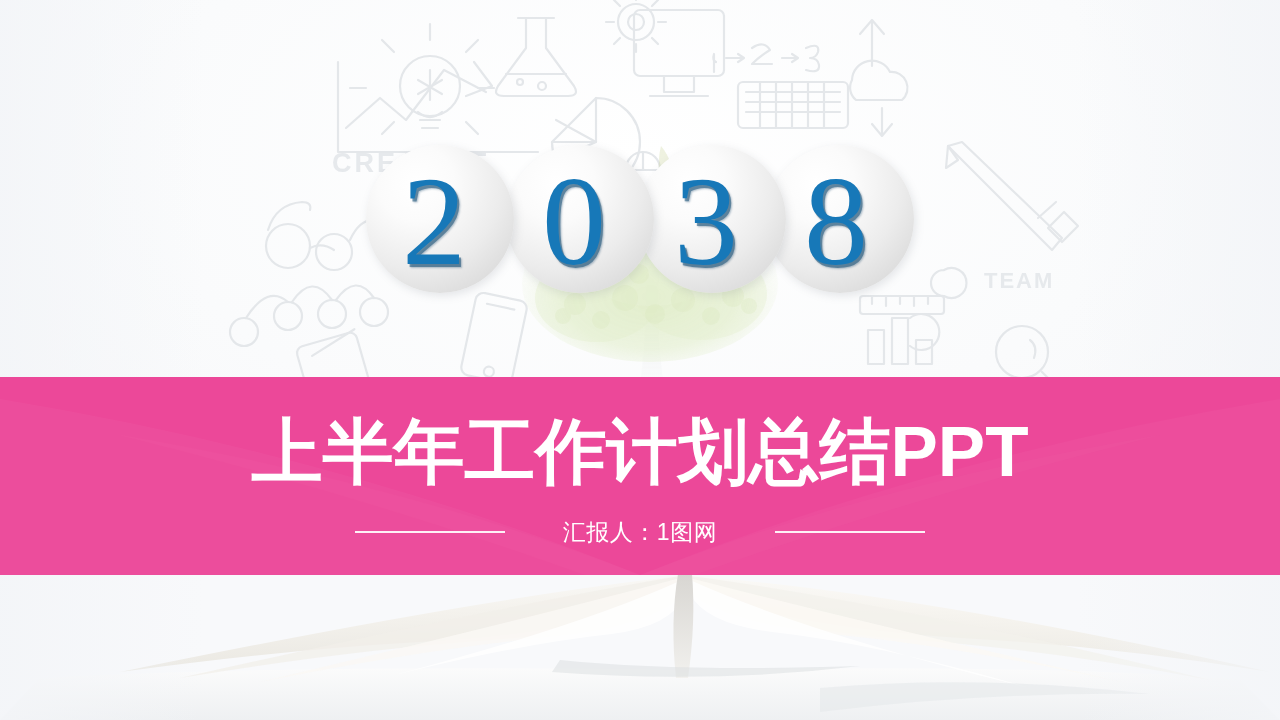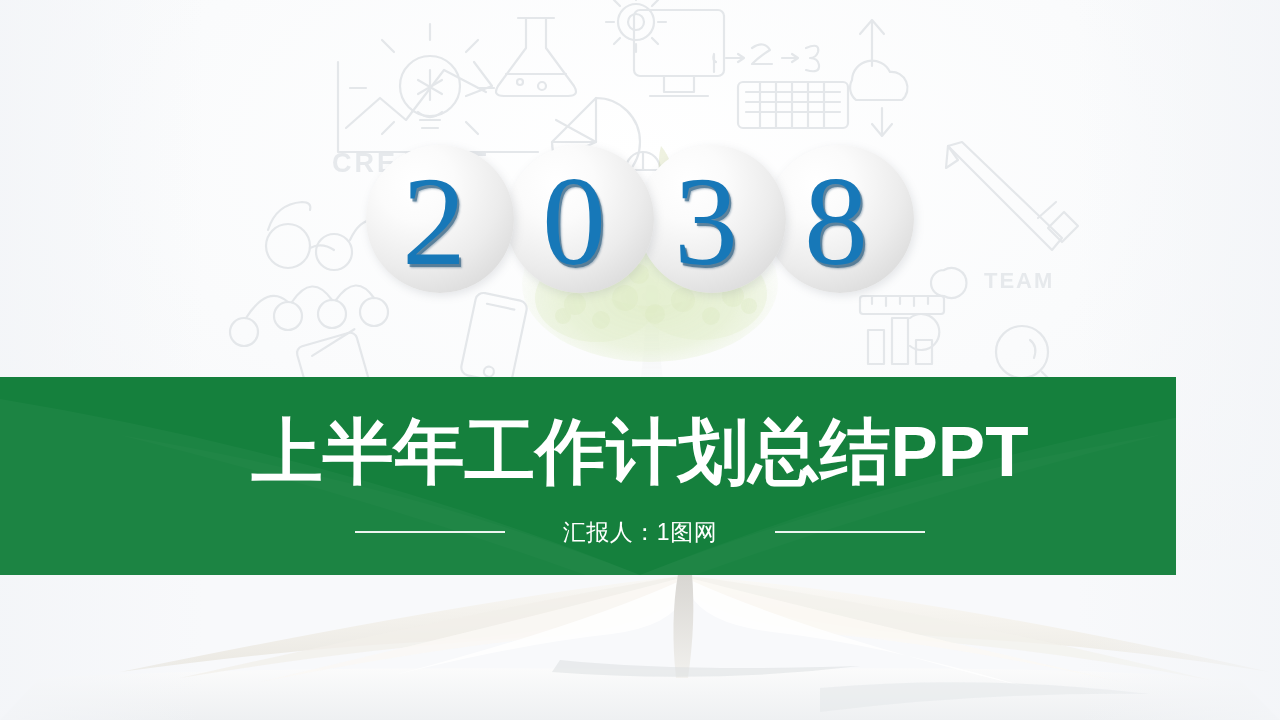--- a/index.html
+++ b/index.html
@@ -109,23 +109,23 @@
   .digit.d0 { left: 36px; }
   .digit.d1 { left: 176px; }
   .digit.d2 { left: 308px; }
   .digit.d3 { left: 438px; }
 
   
   .band {
     position: absolute;
     left: 0;
     top: 377px;
-    width: 1176px;
+    width: 1280px;
     height: 198px;
-    background: #15803d;
+    background: #ec4899;
     overflow: hidden;
     z-index: 20;
   }
   .band-book-ghost {
     position: absolute;
     left: 0; top: 0;
     width: 1280px;
     height: 198px;
     opacity: .10;
     pointer-events: none;

